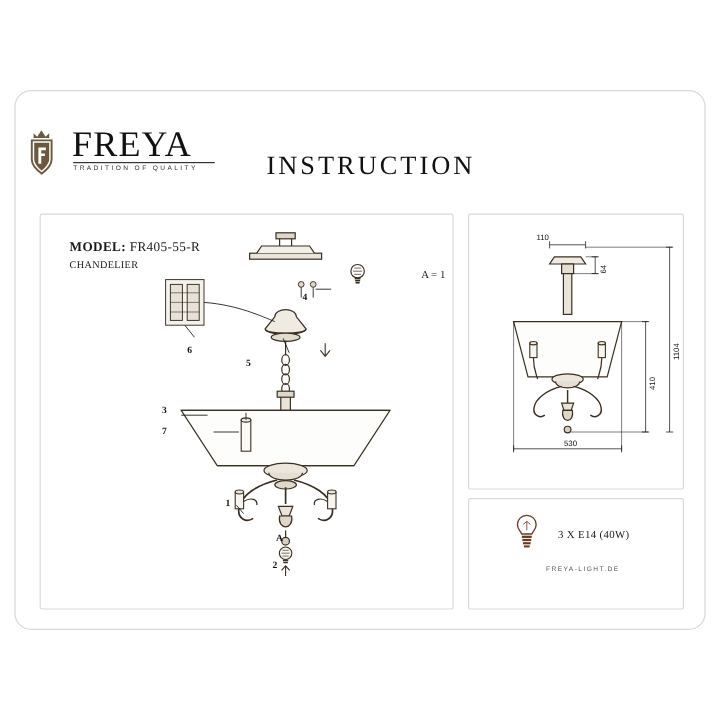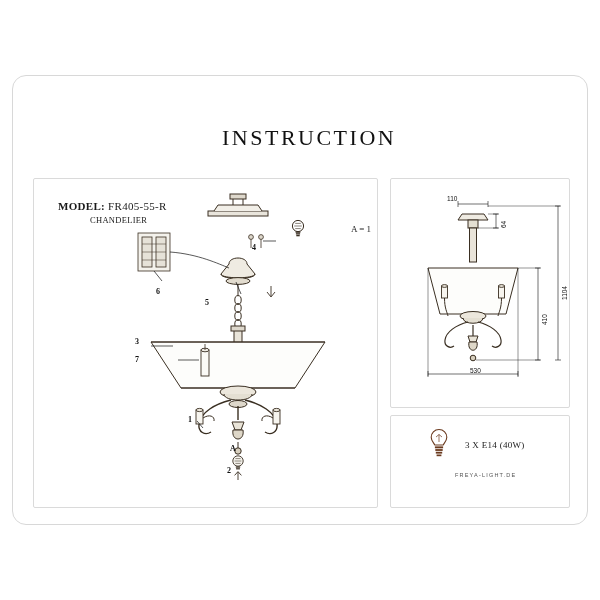--- a/index.html
+++ b/index.html
@@ -105,21 +105,20 @@
     letter-spacing: .3px;
   }
   .model-line b { font-weight: bold; }
   .model-type {
     position: absolute;
     left: 58px;
     top: 215px;
     font-family: "Liberation Serif", serif;
     font-size: 8.5px;
     letter-spacing: .3px;
-    margin-left: 32px;
   }
 
   .label {
     position: absolute;
     font-family: "Liberation Serif", serif;
     font-size: 8px;
     color: #111;
   }
   .label-b { font-weight: bold; }
 
@@ -164,20 +163,36 @@
 
   svg { display: block; overflow: visible; }
 </style>
 </head>
 <body>
 
 <div class="page">
 
   <div class="frame"></div>
 
+  <div class="logo">
+    <span class="logo-crest">
+      <svg width="30" height="42" viewBox="0 0 30 42">
+
+        <path d="M4 9 L4 5 L7 8 L10.5 2.5 L14 8 L17 5 L17 9 Z" fill="#6b5a3e"></path>
+
+        <path d="M2.5 11 L19 11 L19 27 C19 33 11 38.5 10.75 38.7 C10.5 38.5 2.5 33 2.5 27 Z" fill="none" stroke="#6b5a3e" stroke-width="1.6"></path>
+        <path d="M4.5 13 L17 13 L17 26.6 C17 31.6 10.8 36.2 10.75 36.3 C10.7 36.2 4.5 31.6 4.5 26.6 Z" fill="#6b5a3e"></path>
+
+        <path d="M8 17 L14.2 17 L14.2 19.2 L10.4 19.2 L10.4 22 L13.4 22 L13.4 24.1 L10.4 24.1 L10.4 30.5 L8 30.5 Z" fill="#ffffff"></path>
+      </svg>
+    </span>
+    <div class="logo-word">FREYA</div>
+    <div class="logo-rule"></div>
+    <div class="logo-tag">TRADITION OF QUALITY</div>
+  </div>
 
   <div class="instruction-title">INSTRUCTION</div>
 
   <div class="panel panel-left"></div>
   <div class="panel panel-right"></div>
   <div class="panel panel-bulb"></div>
 
   <div class="model-line">
     <b>MODEL:</b>
     <span>FR405-55-R</span>

